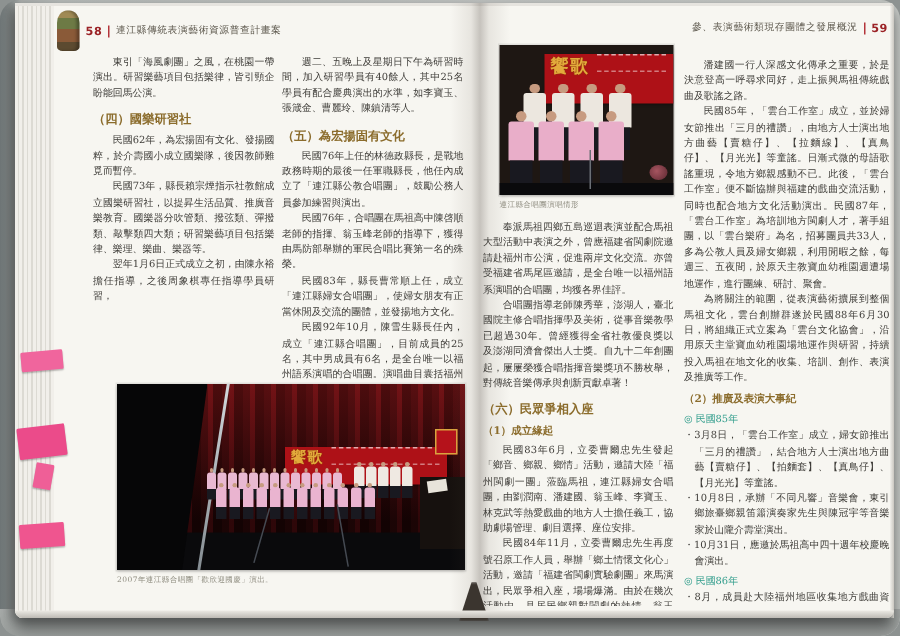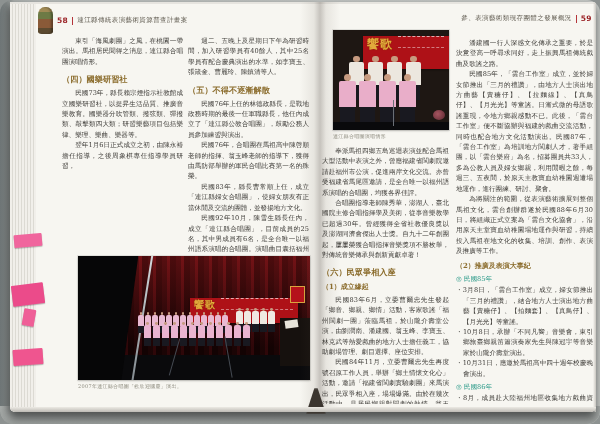--- a/index.html
+++ b/index.html
@@ -104,28 +104,29 @@
     <div class="abs" id="top-edge"></div>
 
     <div class="abs pg-header" id="header-left">
       <div id="figurine"></div>
       <span class="pg-num">58</span>
       <span class="hdr-divider"></span>
       <span>連江縣傳統表演藝術資源普查計畫案</span>
     </div>
 
     <div class="abs col" id="col-l1">
-        <div class="blk p">東引「海風劇團」之風，在桃園一帶演出。馬祖居民聞得之消息，連江縣合唱團演唱情形。</div>
+        <div class="blk p">東引「海風劇團」之風，在桃園一帶演出。研習樂藝項目包括樂律，皆引頸企盼能回馬公演。</div>
         <div class="blk h">（四）國樂研習社</div>
+        <div class="blk p">民國62年，為宏揚固有文化、發揚國粹，於介壽國小成立國樂隊，後因教師難覓而暫停。</div>
         <div class="blk p">民國73年，縣長賴宗煙指示社教館成立國樂研習社，以提昇生活品質、推廣音樂教育。國樂器分吹管類、撥弦類、彈撥類、敲擊類四大類；研習樂藝項目包括樂律、樂理、樂曲、樂器等。</div>
         <div class="blk p">翌年1月6日正式成立之初，由陳永裕擔任指導，之後周象棋專任指導學員研習，</div>
       </div>
     <div class="abs col" id="col-l2">
         <div class="blk p">週二、五晚上及星期日下午為研習時間，加入研習學員有40餘人，其中25名學員有配合慶典演出的水準，如李寶玉、張箴金、曹麗玲、陳鎮清等人。</div>
-        <div class="blk h">（五）不得不逐漸解散</div>
+        <div class="blk h">（五）為宏揚固有文化</div>
         <div class="blk p">民國76年上任的林德政縣長，是戰地政務時期的最後一任軍職縣長，他任內成立了「連江縣公教合唱團」，鼓勵公務人員參加練習與演出。</div>
         <div class="blk p">民國76年，合唱團在馬祖高中陳啓順老師的指揮、翁玉峰老師的指導下，獲得由馬防部舉辦的軍民合唱比賽第一名的殊榮。</div>
         <div class="blk p">民國83年，縣長曹常順上任，成立「連江縣婦女合唱團」，使婦女朋友有正當休閒及交流的團體，並發揚地方文化。</div>
         <div class="blk p">民國92年10月，陳雪生縣長任內，成立「連江縣合唱團」，目前成員的25名，其中男成員有6名，是全台唯一以福州語系演唱的合唱團。演唱曲目囊括福州歌謠、客家歌謠、台語歌詞、藝術歌曲與流行音樂，例行</div>
       </div>
 
     <div class="abs photo" id="photo-left">
       <div class="abs curtain"></div>
       <div class="abs stage-floor"></div>
       <div class="abs wing"></div>
@@ -360,21 +361,21 @@
       <div class="mic" id="mic-3"></div>
       <div class="abs bouquet"></div>
     </div>
     <div class="abs caption" id="caption-right">連江縣合唱團演唱情形</div>
 
     <div class="abs col" id="col-ra">
         <div class="blk p">奉派馬祖四鄉五島巡迴表演並配合馬祖大型活動中表演之外，曾應福建省閩劇院邀請赴福州市公演，促進兩岸文化交流。亦曾受福建省馬尾區邀請，是全台唯一以福州語系演唱的合唱團，均獲各界佳評。</div>
         <div class="blk p">合唱團指導老師陳秀華，澎湖人，臺北國院主修合唱指揮學及美術，從事音樂教學已超過30年。曾經獲得全省社教優良獎以及澎湖同濟會傑出人士獎。自九十二年創團起，屢屢榮獲合唱指揮音樂獎項不勝枚舉，對傳統音樂傳承與創新貢獻卓著！</div>
         <div class="blk h">（六）民眾爭相入座</div>
         <div class="blk h2">（1）成立緣起</div>
-        <div class="blk p">民國83年6月，立委曹爾忠先生發起「鄉音、鄉親、鄉情」活動，客家歌謠「福州閩劇一團」蒞臨馬祖，於山隴介壽堂公演，由劉潤南、潘建國、翁玉峰、李寶玉、林克武等熱愛戲曲的地方人士擔任義工，協助劇場管理、劇目選擇、座位安排。</div>
+        <div class="blk p">民國83年6月，立委曹爾忠先生發起「鄉音、鄉親、鄉情」活動，邀請大陸「福州閩劇一團」蒞臨馬祖，連江縣婦女合唱團，由劉潤南、潘建國、翁玉峰、李寶玉、林克武等熱愛戲曲的地方人士擔任義工，協助劇場管理、劇目選擇、座位安排。</div>
         <div class="blk p">民國84年11月，立委曹爾忠先生再度號召原工作人員，舉辦「鄉土情懷文化心」活動，邀請「福建省閩劇實驗劇團」來馬演出，民眾爭相入座，場場爆滿。由於在幾次活動中，見居民鄉親對閩劇的熱情，翁玉峰、</div>
       </div>
     <div class="abs col" id="col-rb">
         <div class="blk p">潘建國一行人深感文化傳承之重要，於是決意登高一呼尋求同好，走上振興馬祖傳統戲曲及歌謠之路。</div>
         <div class="blk p">民國85年，「雲台工作室」成立，並於婦女節推出「三月的禮讚」，由地方人士演出地方曲藝【賣糖仔】、【拉麵線】、【真鳥仔】、【月光光】等童謠。日漸式微的母語歌謠重現，令地方鄉親感動不已。此後，「雲台工作室」便不斷協辦與福建的戲曲交流活動，同時也配合地方文化活動演出。民國87年，「雲台工作室」為培訓地方閩劇人才，著手組團，以「雲台樂府」為名，招募團員共33人，多為公教人員及婦女鄉親，利用閒暇之餘，每週三、五夜間，於原天主教寶血幼稚園週遭場地運作，進行團練、研討、聚會。</div>
         <div class="blk p">為將關注的範圍，從表演藝術擴展到整個馬祖文化，雲台創辦群遂於民國88年6月30日，將組織正式立案為「雲台文化協會」，沿用原天主堂寶血幼稚園場地運作與研習，持續投入馬祖在地文化的收集、培訓、創作、表演及推廣等工作。</div>
         <div class="blk h2">（2）推廣及表演大事紀</div>
         <div class="blk y">◎ 民國85年</div>
         <div class="blk b">・3月8日，「雲台工作室」成立，婦女節推出「三月的禮讚」，結合地方人士演出地方曲藝【賣糖仔】、【拍麵套】、【真鳥仔】、【月光光】等童謠。</div>
         <div class="blk b">・10月8日，承辦「不同凡響」音樂會，東引鄉旅臺鄉親笛簫演奏家先生與陳冠宇等音樂家於山隴介壽堂演出。</div>

